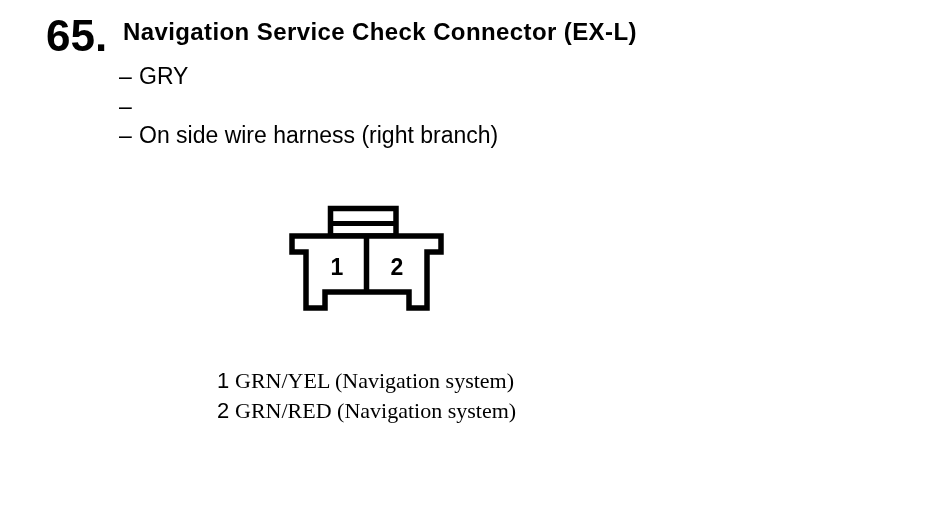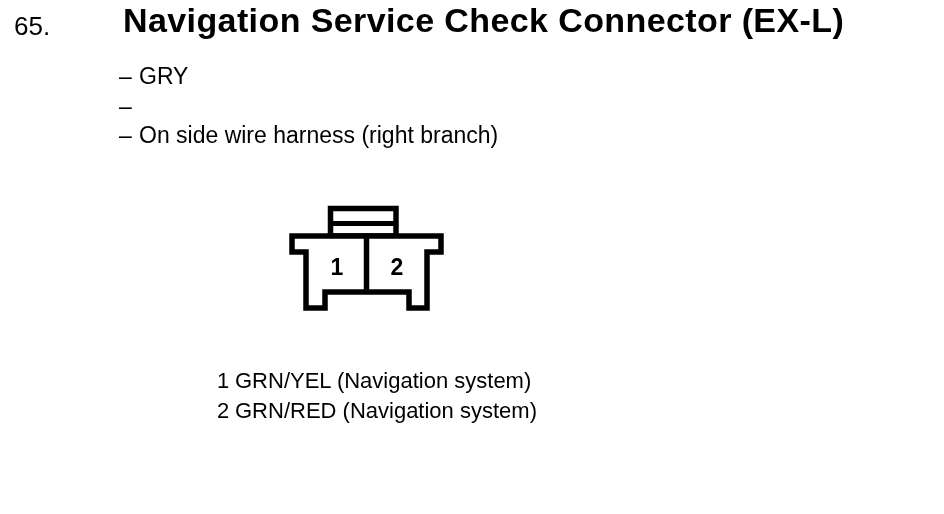--- a/index.html
+++ b/index.html
@@ -4,26 +4,26 @@
 <style>
   html,body{margin:0;padding:0;background:#ffffff;}
   .sheet{
     position:relative;
     width:944px;height:514px;
     background:#ffffff;color:#000000;
     font-family:"Liberation Sans", sans-serif;
     overflow:hidden;
   }
   .doc-number{
-    position:absolute;left:14px;top:11px;
-    font-size:26px;font-weight:normal;
+    position:absolute;left:46px;top:11px;
+    font-size:44px;font-weight:bold;
   }
   .doc-title{
-    position:absolute;left:123px;top:1px;
-    font-size:34px;font-weight:bold;letter-spacing:.4px;
+    position:absolute;left:123px;top:18px;
+    font-size:24px;font-weight:bold;letter-spacing:.4px;
     white-space:nowrap;
   }
   .details{
     position:absolute;left:119px;top:62px;
     font-size:23px;line-height:29.5px;
   }
   .detail-row{display:flex;}
   .dash{flex:0 0 20px;width:20px;}
   .detail-text{white-space:nowrap;}
   .connector{
@@ -35,21 +35,21 @@
     font-family:"Liberation Sans", sans-serif;
     font-size:23px;font-weight:bold;
     text-anchor:middle;fill:#000000;
   }
   .pinout{
     position:absolute;left:217px;top:366px;
     font-size:22px;line-height:30px;
   }
   .pin-row{display:flex;}
   .pin-num{flex:0 0 18px;width:18px;}
-  .pin-desc{white-space:nowrap;}
+  .pin-desc{white-space:nowrap;font-family:Liberation Serif, serif;}
 </style>
 </head>
 <body>
 
 <div class="sheet">
 
   <span class="doc-number">65.</span>
   <span class="doc-title">Navigation Service Check Connector (EX-L)</span>
 
   <div class="details">

